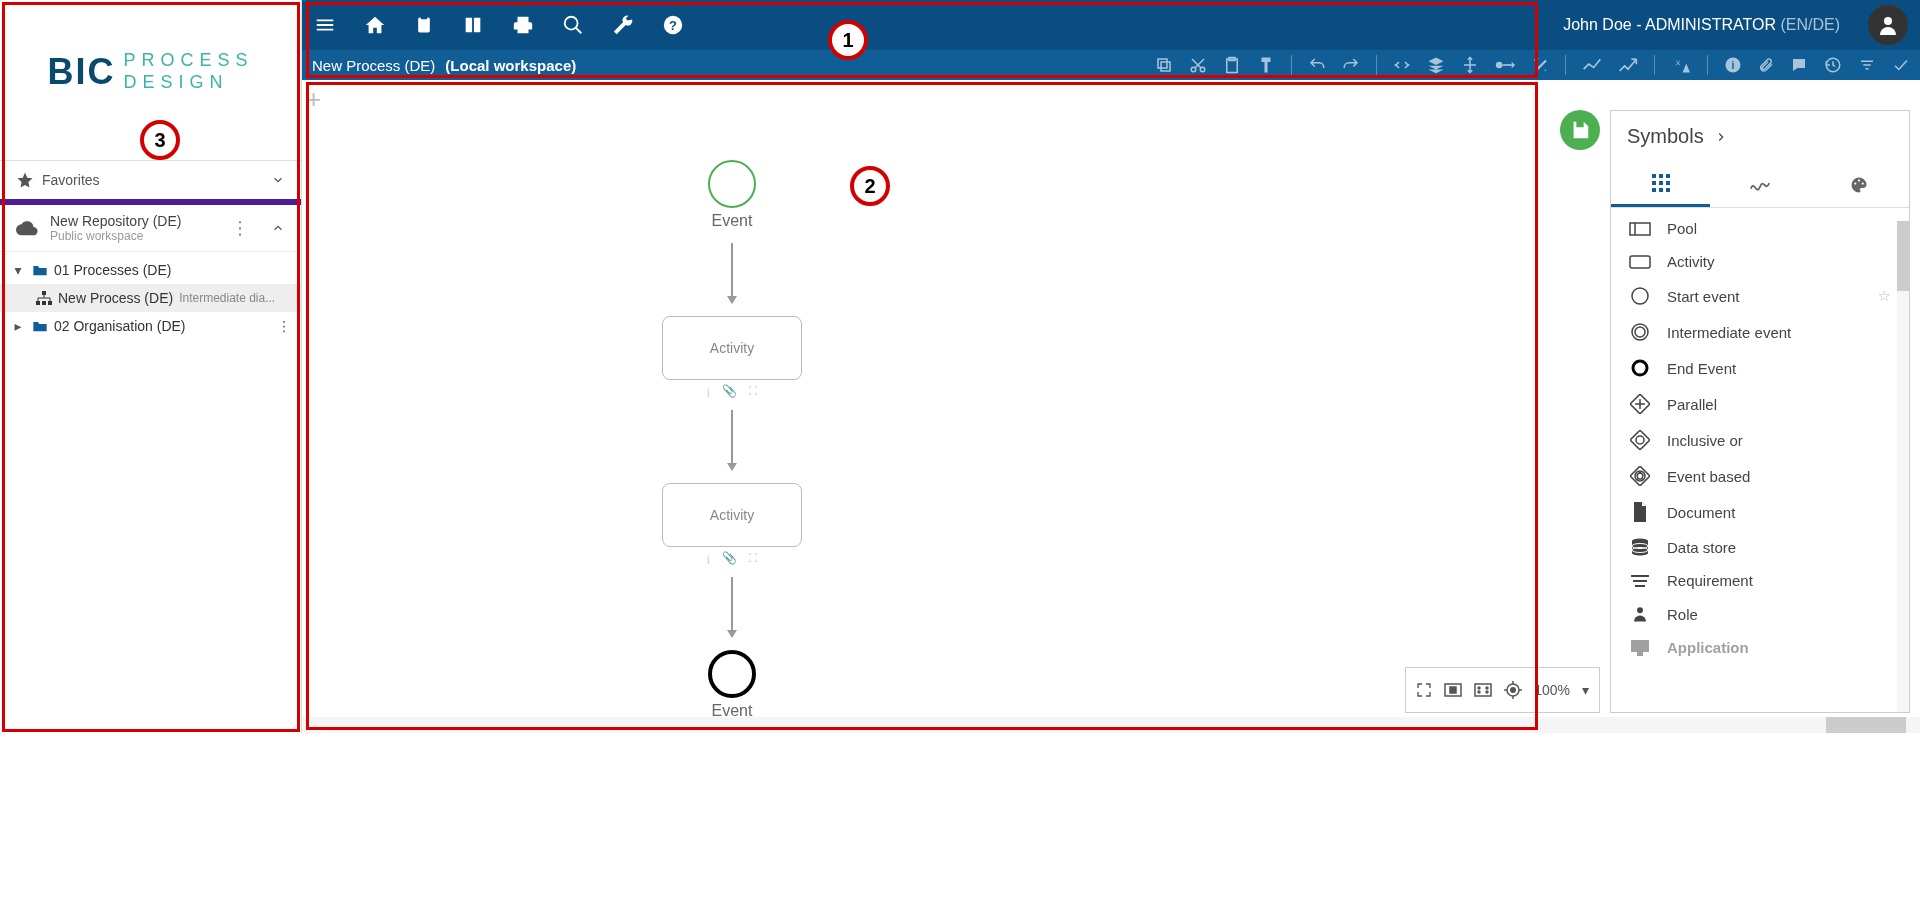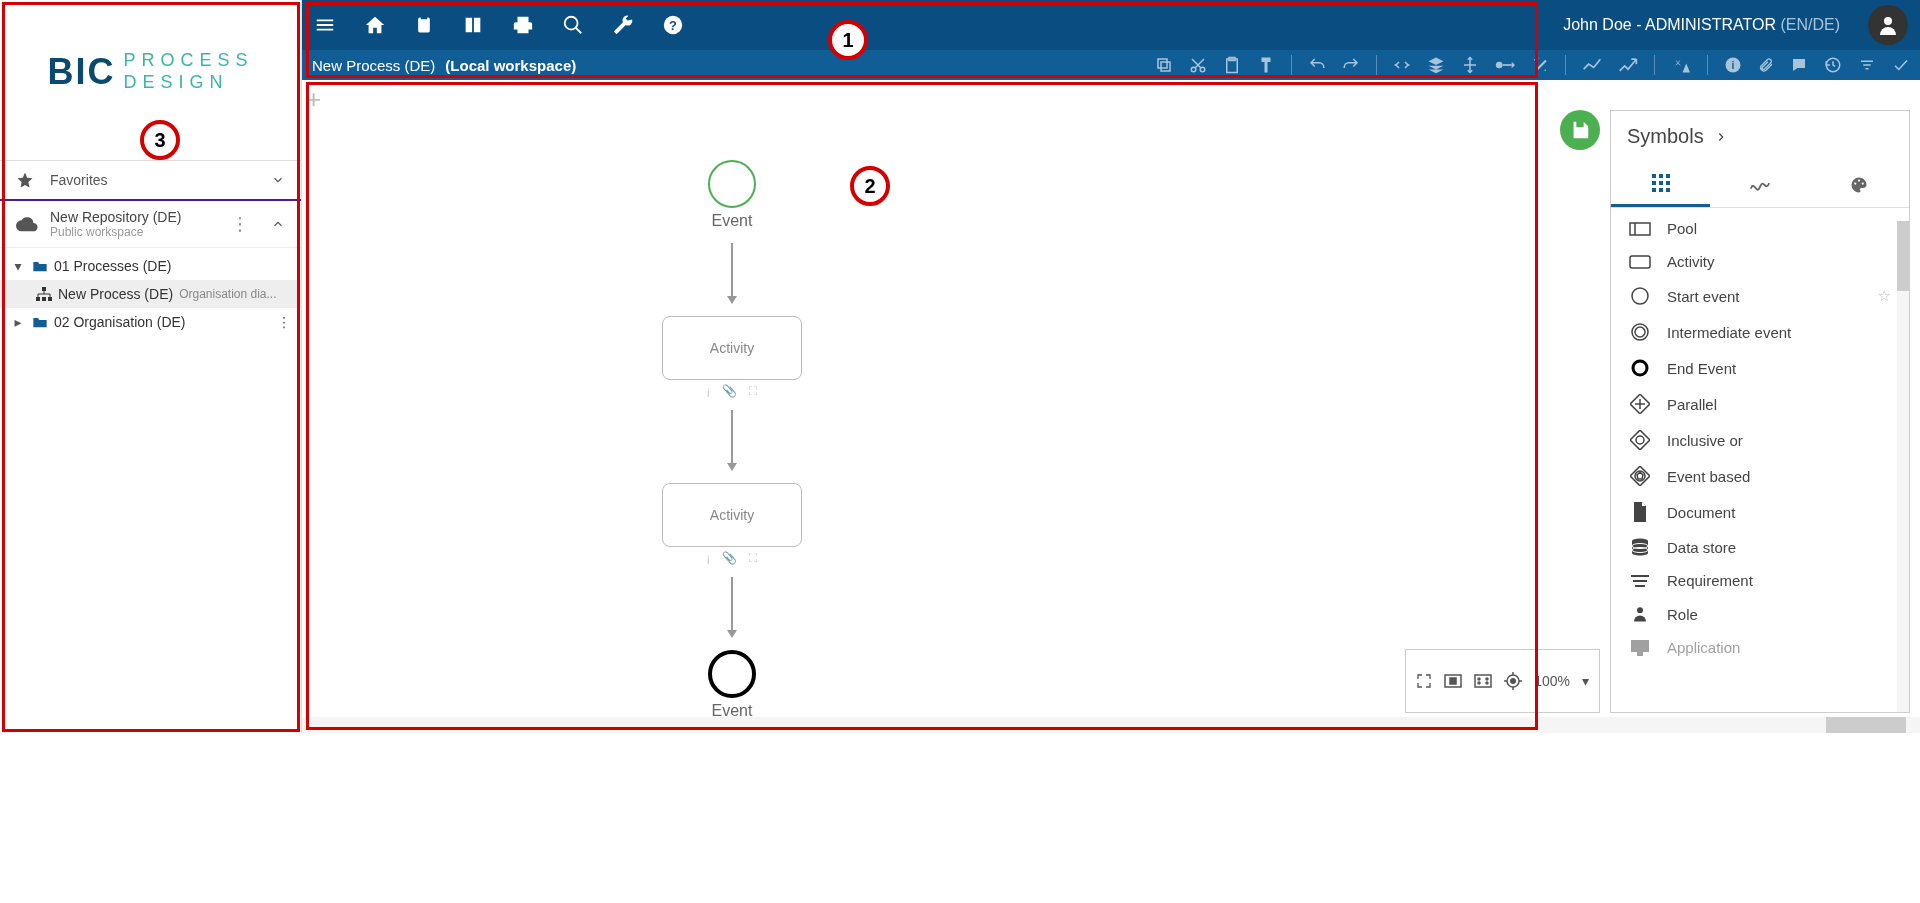--- a/index.html
+++ b/index.html
@@ -11,21 +11,21 @@
 .redframe { position: absolute; border: 3px solid #d40000; pointer-events: none; }
 .redcircle { position: absolute; width: 40px; height: 40px; border: 4px solid #d40000; border-radius: 50%; background: #fff; display: flex; align-items: center; justify-content: center; font-weight: bold; font-size: 20px; color: #000; pointer-events: none; z-index: 100; }
 
 
 .sidebar { width: 302px; min-width: 302px; height: 733px; background: #fff; display: flex; flex-direction: column; border-right: 1px solid #ddd; position: relative; }
 .logo-area { height: 160px; display: flex; align-items: flex-start; justify-content: center; padding-top: 50px; }
 .logo-text { display: flex; align-items: center; gap: 8px; }
 .bic-big { font-family: 'Arial Black', Arial; font-weight: 900; font-size: 36px; letter-spacing: 2px; color: #0a4a6e; }
 .bic-sub { color: #3bb5a5; font-size: 18px; letter-spacing: 6px; line-height: 1.2; font-weight: 300; }
 
-.favorites { display: flex; align-items: center; padding: 10px 16px; border-top: 1px solid #ddd; border-bottom: 2px solid #4c1d95; color: #555; gap: 16px; }
+.favorites { display: flex; align-items: center; padding: 10px 16px; border-top: 1px solid #ddd; border-bottom: 6px solid #4c1d95; color: #555; gap: 8px; }
 .favorites .spacer { flex: 1; }
 
 .repo { display: flex; align-items: center; padding: 8px 16px; border-bottom: 1px solid #eee; color: #444; gap: 12px; }
 .repo .rtext { flex: 1; }
 .repo .rtext .sub { font-size: 12px; color: #999; }
 
 .tree { padding: 4px 0; font-size: 14px; color: #333; }
 .tree-row { display: flex; align-items: center; padding: 6px 10px; gap: 6px; cursor: pointer; }
 .tree-row.selected { background: #eeeeee; }
 .tree-row .icn { width: 16px; display: flex; justify-content: center; color: #555; }
@@ -69,21 +69,21 @@
 .sp-tab { flex: 1; display: flex; align-items: center; justify-content: center; padding: 12px 0; color: #666; cursor: pointer; }
 .sp-tab.active { border-bottom: 3px solid #115e97; color: #115e97; }
 .sp-list { flex: 1; overflow-y: auto; padding: 4px 0; }
 .sp-item { display: flex; align-items: center; gap: 16px; padding: 8px 18px; color: #444; cursor: pointer; }
 .sp-item .sym { width: 22px; display: flex; align-items: center; justify-content: center; }
 .sp-item .star { margin-left: auto; color: #bbb; }
 .sp-scroll { position: absolute; right: 0; top: 110px; bottom: 0; width: 12px; background: #f5f5f5; }
 .sp-scroll-thumb { background: #ccc; width: 100%; height: 70px; }
 
 
-.zoom-bar { position: absolute; bottom: 20px; right: 320px; display: flex; align-items: center; gap: 12px; border: 1px solid #ccc; padding: 22px 10px; background: #fff; color: #555; }
+.zoom-bar { position: absolute; bottom: 20px; right: 320px; display: flex; align-items: center; gap: 12px; border: 1px solid #ccc; padding: 13px 10px; background: #fff; color: #555; }
 
 
 .hscroll { position: absolute; bottom: 0; left: 0; right: 0; height: 16px; background: #f5f5f5; display: flex; }
 .hscroll-thumb { height: 100%; background: #ccc; width: 80px; margin-left: auto; margin-right: 14px; }
 
 svg { display: block; }
 .icnbtn { cursor: pointer; }
 </style>
 </head>
 <body>
@@ -151,21 +151,21 @@
               <rect x="0" y="10" width="4" height="4"></rect>
               <rect x="6" y="10" width="4" height="4"></rect>
               <rect x="12" y="10" width="4" height="4"></rect>
               <line x1="8" y1="4" x2="8" y2="7" stroke="#333"></line>
               <line x1="2" y1="10" x2="2" y2="7" stroke="#333"></line>
               <line x1="14" y1="10" x2="14" y2="7" stroke="#333"></line>
               <line x1="2" y1="7" x2="14" y2="7" stroke="#333"></line>
             </svg>
         </span>
         <span>New Process (DE)</span>
-        <span class="sub">Organisation dia...</span>
+        <span class="sub">Intermediate dia...</span>
       </div>
       <div class="tree-row">
         <span class="icn">▸</span>
         <span class="icn">
           <svg width="16" height="14" viewBox="0 0 24 20" fill="#115e97">
               <path d="M2 4h7l2 3h11v11H2z"></path>
             </svg>
         </span>
         <span>02 Organisation (DE)</span>
         <span class="dots">⋮</span>
@@ -548,21 +548,21 @@
             </div>
           <div class="sp-item">
               <span class="sym">
                 <svg width="18" height="18" viewBox="0 0 24 24" fill="#444">
                   <circle cx="12" cy="7" r="4"></circle>
                   <path d="M4 22a8 8 0 0116 0z"></path>
                 </svg>
               </span>
               <span>Role</span>
             </div>
-          <div class="sp-item" style="opacity:.5;">
+          <div class="sp-item" style="opacity:.5;font-weight:bold;">
               <span class="sym">
                 <svg width="18" height="16" viewBox="0 0 18 16" fill="#444">
                   <rect width="18" height="12"></rect>
                   <rect x="6" y="12" width="6" height="4"></rect>
                 </svg>
               </span>
               <span>Application</span>
             </div>
         </div>
         <div class="sp-scroll">

